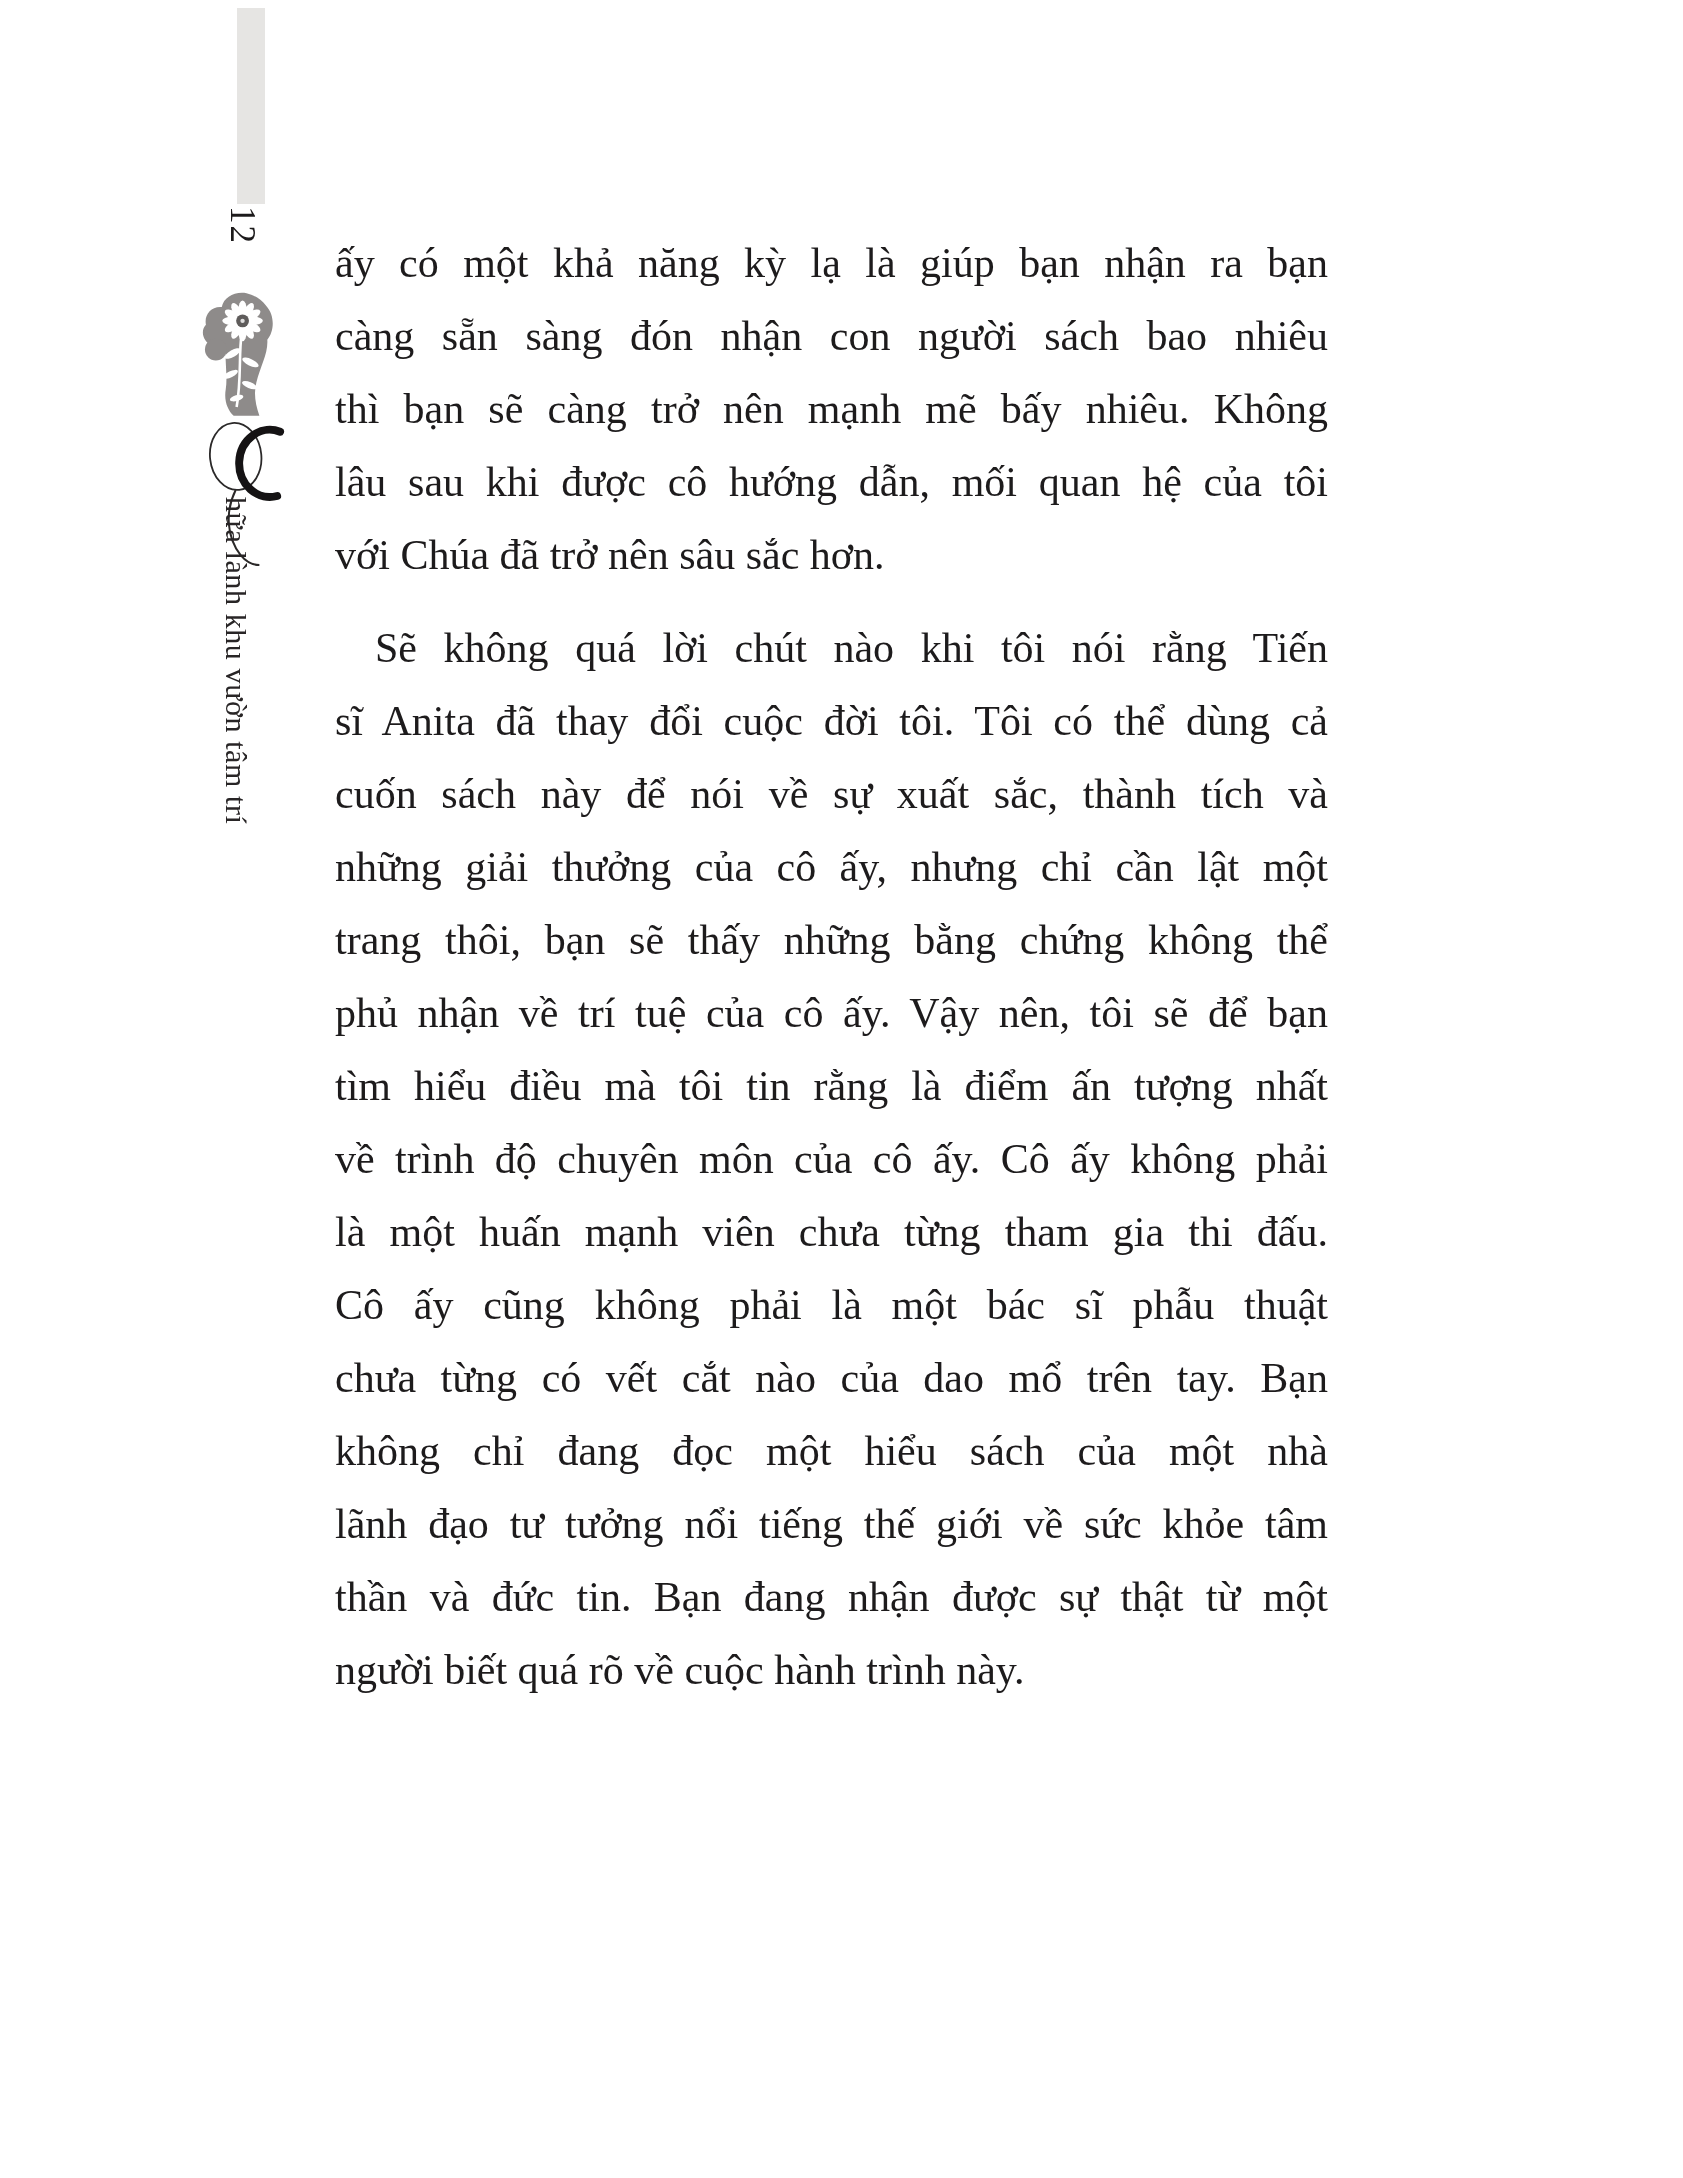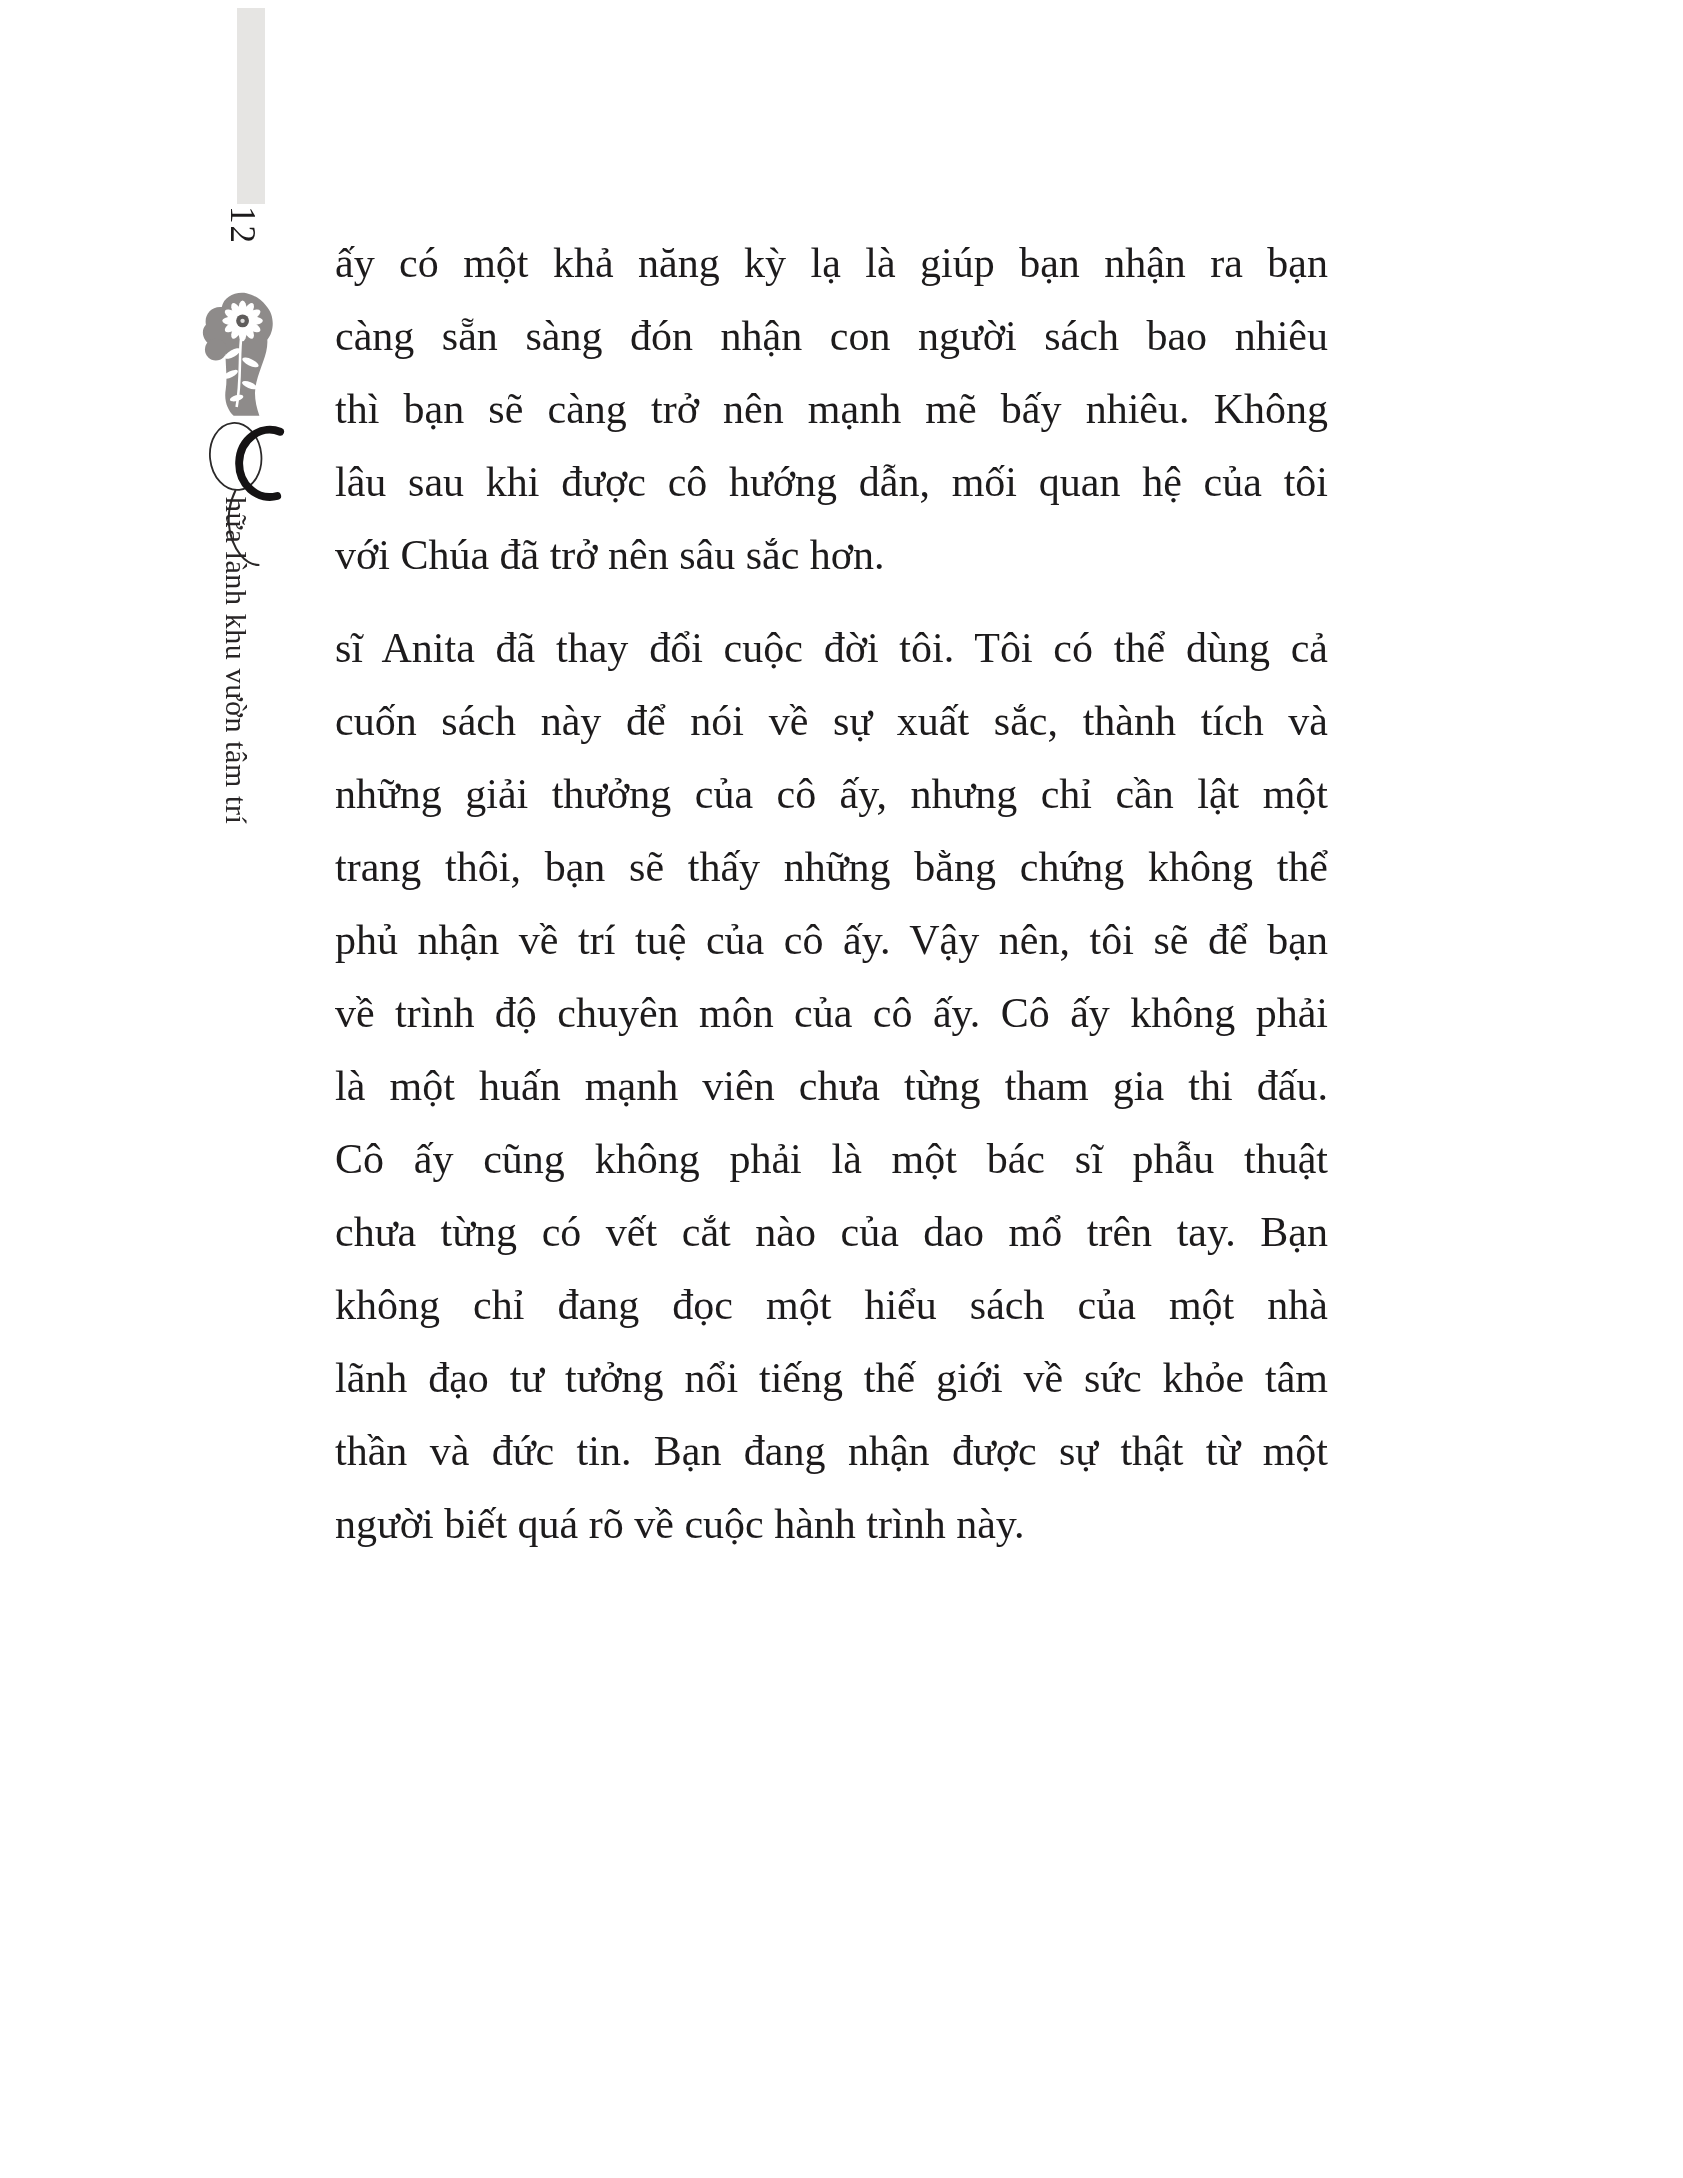--- a/index.html
+++ b/index.html
@@ -137,25 +137,27 @@
 
   <div class="text-block">
     <div class="para">
       <div class="line">ấy có một khả năng kỳ lạ là giúp bạn nhận ra bạn</div>
       <div class="line">càng sẵn sàng đón nhận con người sách bao nhiêu</div>
       <div class="line">thì bạn sẽ càng trở nên mạnh mẽ bấy nhiêu. Không</div>
       <div class="line">lâu sau khi được cô hướng dẫn, mối quan hệ của tôi</div>
       <div class="line line--last">với Chúa đã trở nên sâu sắc hơn.</div>
     </div>
     <div class="para">
+      <div class="line line--indent">Sẽ không quá lời chút nào khi tôi nói rằng Tiến</div>
       <div class="line">sĩ Anita đã thay đổi cuộc đời tôi. Tôi có thể dùng cả</div>
       <div class="line">cuốn sách này để nói về sự xuất sắc, thành tích và</div>
       <div class="line">những giải thưởng của cô ấy, nhưng chỉ cần lật một</div>
       <div class="line">trang thôi, bạn sẽ thấy những bằng chứng không thể</div>
       <div class="line">phủ nhận về trí tuệ của cô ấy. Vậy nên, tôi sẽ để bạn</div>
+      <div class="line">tìm hiểu điều mà tôi tin rằng là điểm ấn tượng nhất</div>
       <div class="line">về trình độ chuyên môn của cô ấy. Cô ấy không phải</div>
       <div class="line">là một huấn mạnh viên chưa từng tham gia thi đấu.</div>
       <div class="line">Cô ấy cũng không phải là một bác sĩ phẫu thuật</div>
       <div class="line">chưa từng có vết cắt nào của dao mổ trên tay. Bạn</div>
       <div class="line">không chỉ đang đọc một hiểu sách của một nhà</div>
       <div class="line">lãnh đạo tư tưởng nổi tiếng thế giới về sức khỏe tâm</div>
       <div class="line">thần và đức tin. Bạn đang nhận được sự thật từ một</div>
       <div class="line line--last">người biết quá rõ về cuộc hành trình này.</div>
     </div>
   </div>

